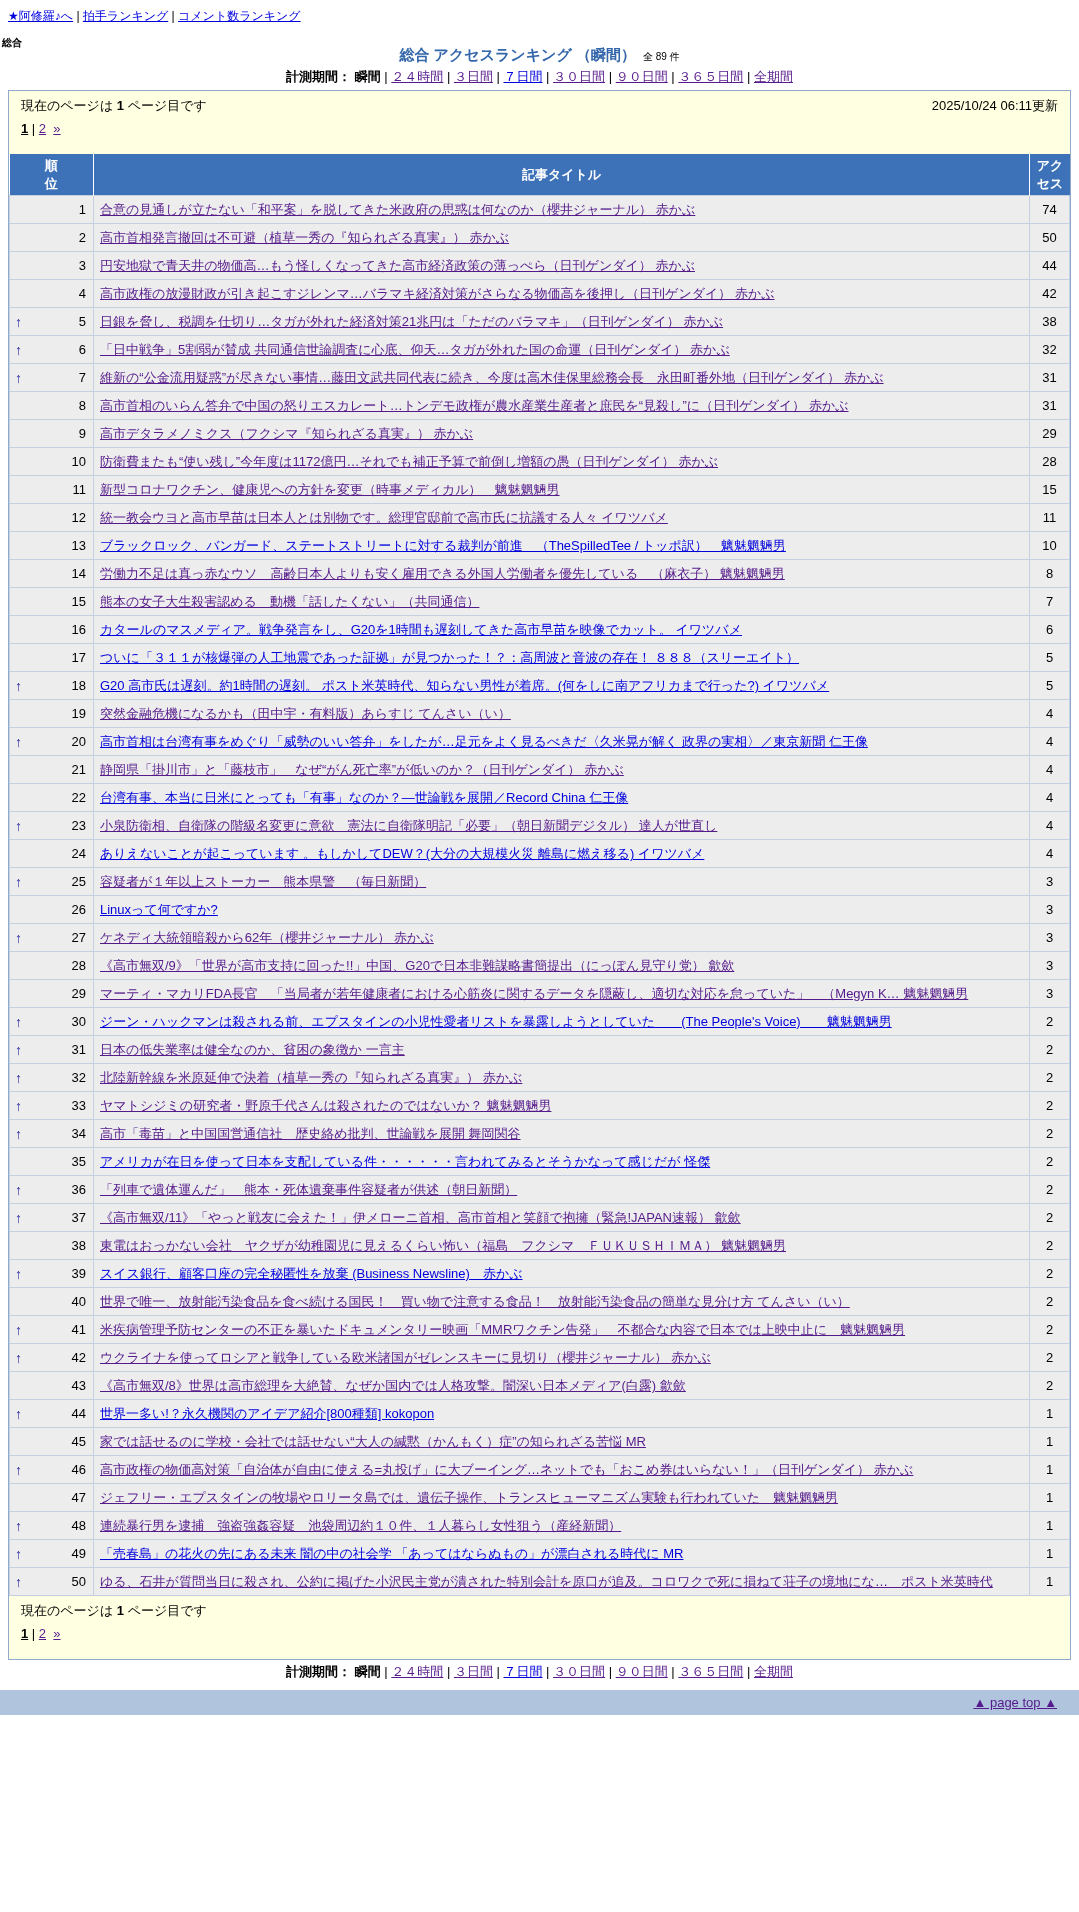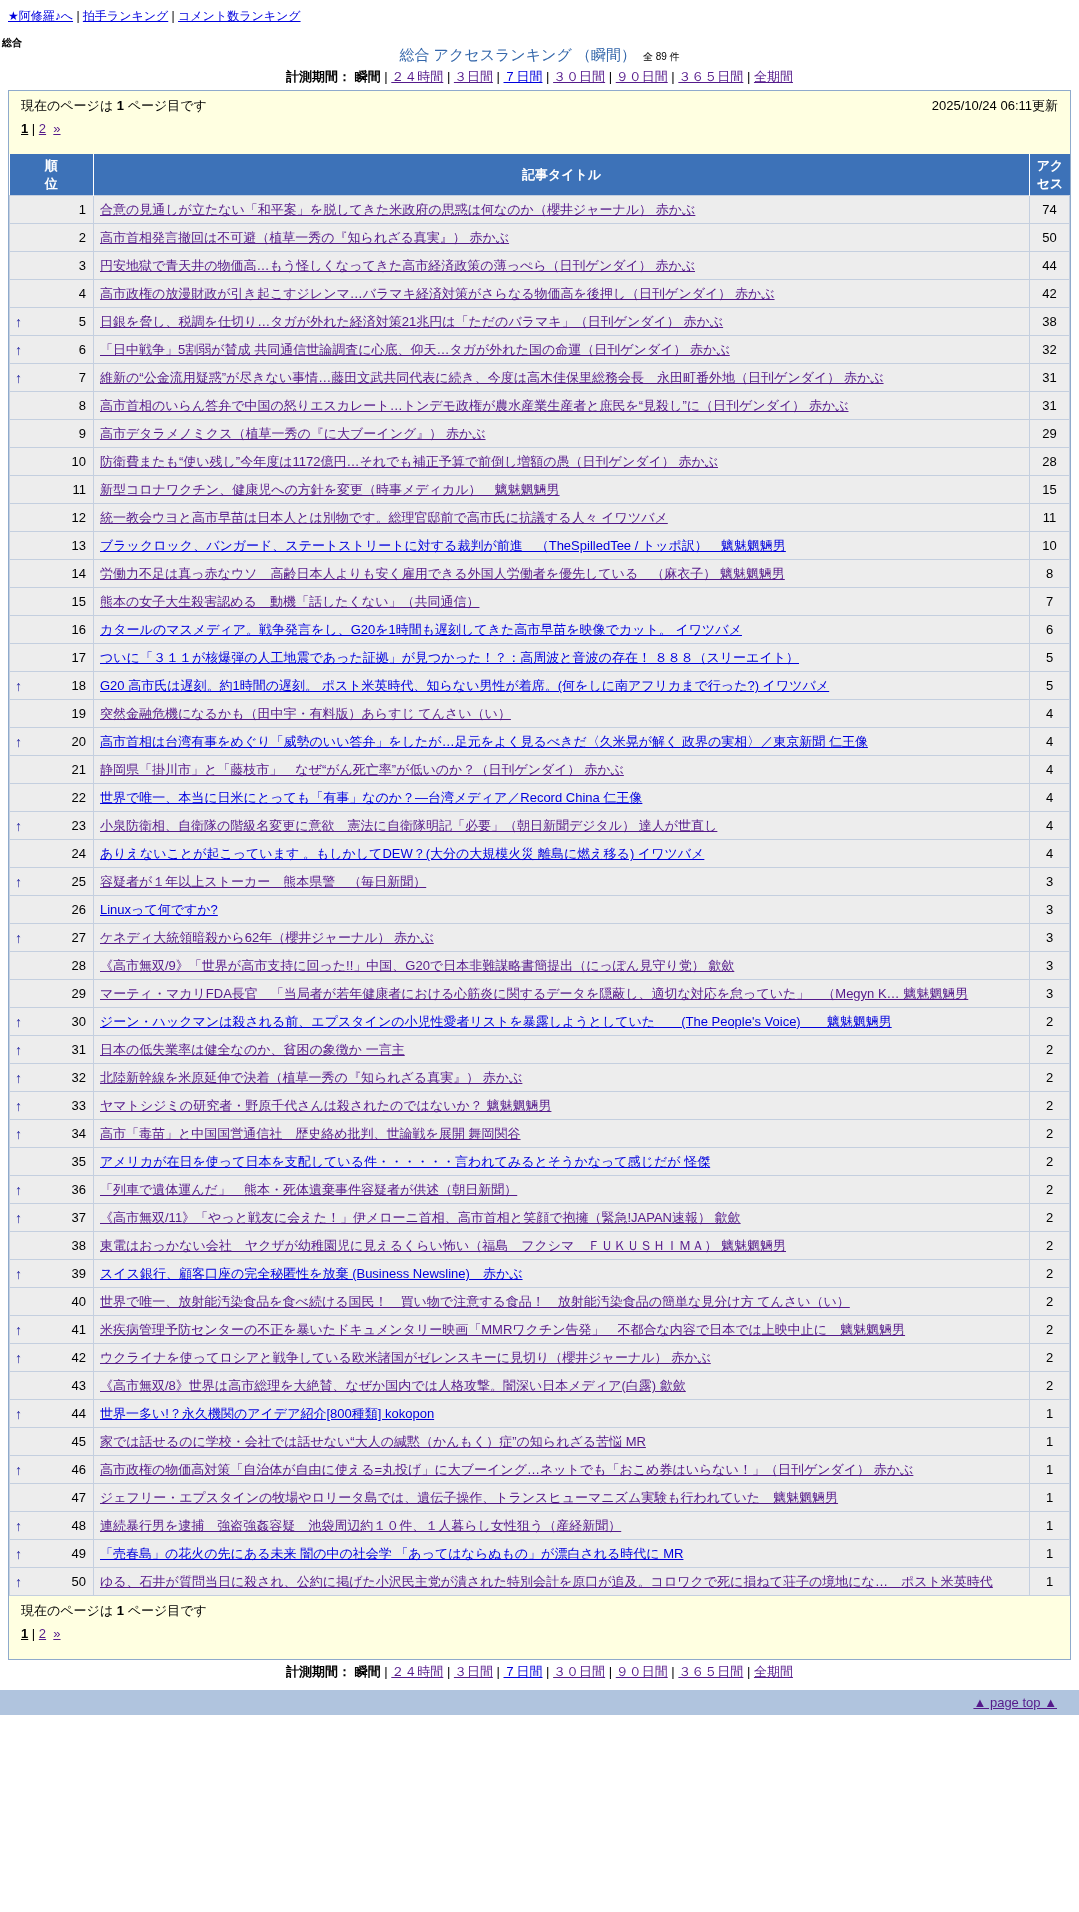--- a/index.html
+++ b/index.html
@@ -9,21 +9,21 @@
   }
   *{box-sizing:border-box}
   body{margin:0;background:#fff;color:#000;font-family:"Liberation Sans","DejaVu Sans",sans-serif;font-size:13px;width:1079px}
   a{text-decoration:underline;cursor:pointer}
   a.blue{color:var(--link-blue)}
   a.visited{color:var(--link-visited)}
   .sep{color:#000}
   .topnav{padding:8px 8px 5px;font-size:12px}
   .cat{font-size:10px;font-weight:bold;padding:6px 2px 0}
   .pagetitle{text-align:center;margin-top:-4px}
-  .pagetitle .main{font-size:15px;font-weight:normal;color:var(--title-navy)}
+  .pagetitle .main{font-size:15px;font-weight:bold;color:var(--title-navy)}
   .pagetitle .count{font-size:10px;margin-left:7px}
   .periodline{text-align:center;font-size:13px;padding:3px 0 4px}
   .periodline .plabel,.periodline b{font-weight:bold}
   .box{margin:0 8px;border:1px solid var(--box-border)}
   .pagebar{background:var(--bar-yellow);padding:6px 12px 18px;font-size:13px}
   .pagebar .r1{display:flex;justify-content:space-between}
   .pagebar b{font-weight:bold}
   .pages{padding-top:6px}
   .pg-current{font-weight:bold;text-decoration:underline}
   table{width:100%;border-collapse:collapse;table-layout:fixed;font-size:13px}
@@ -111,21 +111,21 @@
           <td class="title nowrap"><a href="#" class="visited">維新の“公金流用疑惑”が尽きない事情…藤田文武共同代表に続き、今度は高木佳保里総務会長　永田町番外地（日刊ゲンダイ） 赤かぶ</a></td>
           <td class="access">31</td>
         </tr>
         <tr>
           <td class="rank"><span>8</span></td>
           <td class="title nowrap"><a href="#" class="visited">高市首相のいらん答弁で中国の怒りエスカレート…トンデモ政権が農水産業生産者と庶民を“見殺し”に（日刊ゲンダイ） 赤かぶ</a></td>
           <td class="access">31</td>
         </tr>
         <tr>
           <td class="rank"><span>9</span></td>
-          <td class="title nowrap"><a href="#" class="visited">高市デタラメノミクス（植草一秀の『に大ブーイング』） 赤かぶ</a></td>
+          <td class="title nowrap"><a href="#" class="visited">高市デタラメノミクス（フクシマ『知られざる真実』） 赤かぶ</a></td>
           <td class="access">29</td>
         </tr>
         <tr>
           <td class="rank"><span>10</span></td>
           <td class="title nowrap"><a href="#" class="visited">防衛費またも“使い残し”今年度は1172億円…それでも補正予算で前倒し増額の愚（日刊ゲンダイ） 赤かぶ</a></td>
           <td class="access">28</td>
         </tr>
         <tr>
           <td class="rank"><span>11</span></td>
           <td class="title nowrap"><a href="#" class="visited">新型コロナワクチン、健康児への方針を変更（時事メディカル）　魑魅魍魎男</a></td>
@@ -176,21 +176,21 @@
           <td class="title nowrap"><a href="#" class="blue">高市首相は台湾有事をめぐり「威勢のいい答弁」をしたが…足元をよく見るべきだ〈久米晃が解く 政界の実相〉／東京新聞 仁王像</a></td>
           <td class="access">4</td>
         </tr>
         <tr>
           <td class="rank"><span>21</span></td>
           <td class="title nowrap"><a href="#" class="visited">静岡県「掛川市」と「藤枝市」　なぜ“がん死亡率”が低いのか？（日刊ゲンダイ） 赤かぶ</a></td>
           <td class="access">4</td>
         </tr>
         <tr>
           <td class="rank"><span>22</span></td>
-          <td class="title nowrap"><a href="#" class="blue">世界で唯一、本当に日米にとっても「有事」なのか？―台湾メディア／Record China 仁王像</a></td>
+          <td class="title nowrap"><a href="#" class="blue">台湾有事、本当に日米にとっても「有事」なのか？―世論戦を展開／Record China 仁王像</a></td>
           <td class="access">4</td>
         </tr>
         <tr>
           <td class="rank"><span class="arrow">↑</span><span>23</span></td>
           <td class="title nowrap"><a href="#" class="visited">小泉防衛相、自衛隊の階級名変更に意欲　憲法に自衛隊明記「必要」（朝日新聞デジタル） 達人が世直し</a></td>
           <td class="access">4</td>
         </tr>
         <tr>
           <td class="rank"><span>24</span></td>
           <td class="title nowrap"><a href="#" class="blue">ありえないことが起こっています 。もしかしてDEW？(大分の大規模火災 離島に燃え移る) イワツバメ</a></td>

